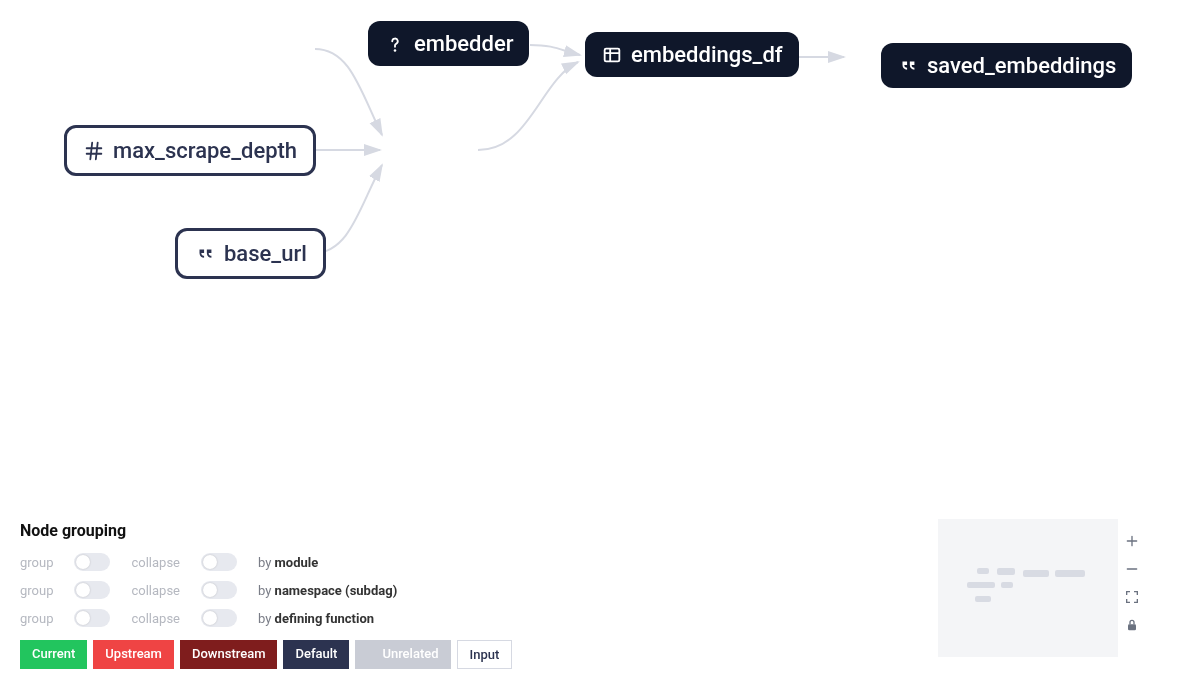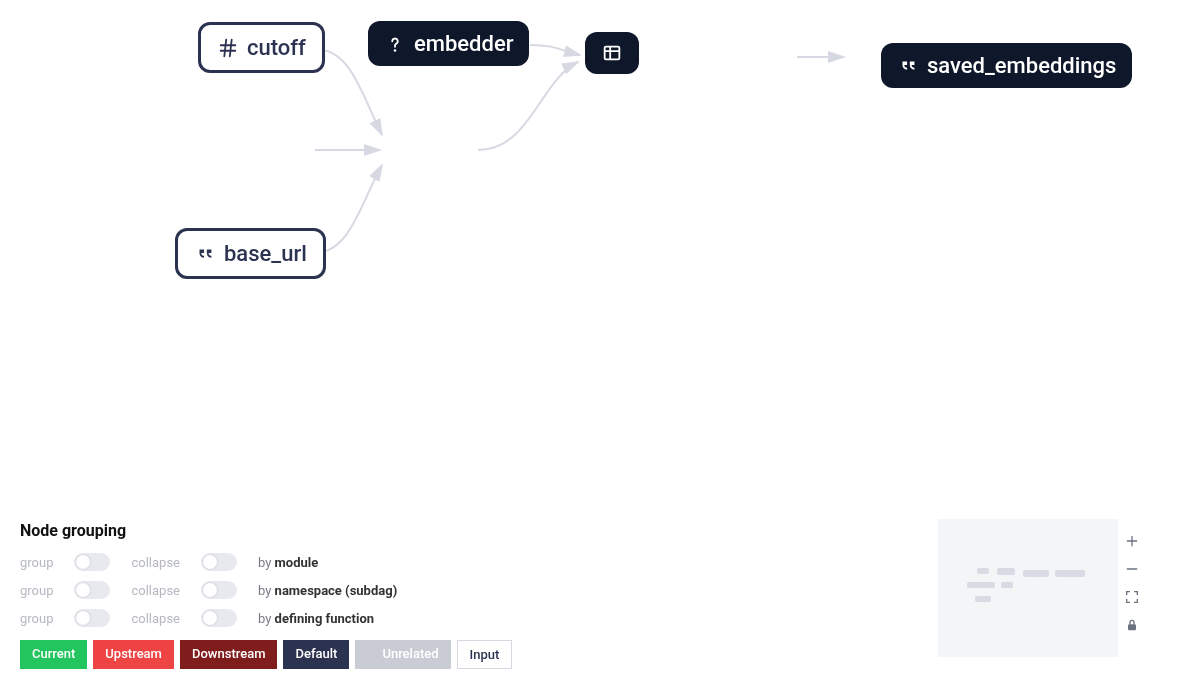--- a/index.html
+++ b/index.html
@@ -104,57 +104,58 @@
 
     <path d="M314,253 C350,253 360,205 382,165" marker-end="url(#arrow)"></path>
 
     <path d="M530,45 C555,45 560,50 580,55" marker-end="url(#arrow)"></path>
 
     <path d="M478,150 C530,150 540,80 578,62" marker-end="url(#arrow)"></path>
 
     <path d="M797,57 C820,57 825,57 844,57" marker-end="url(#arrow)"></path>
   </svg>
 
-  <div class="node outline" style="left:198px; top:22px;">
-    <span class="icon">
-      <svg viewBox="0 0 24 24">
-          <path d="M4 9h16M4 15h16M10 3L8 21M16 3l-2 18" stroke="currentColor" stroke-width="2" fill="none" stroke-linecap="round"></path>
-        </svg>
-    </span>
-    <span>cutoff</span>
-  </div>
 
   <div class="node solid" style="left:368px; top:21px;">
     <span class="icon">
       <svg viewBox="0 0 24 24">
           <path d="M9 9a3 3 0 1 1 4.2 2.8c-.9.4-1.2 1-1.2 1.7V15" stroke="currentColor" stroke-width="2" fill="none" stroke-linecap="round"></path>
           <circle cx="12" cy="19" r="1.4" fill="currentColor"></circle>
         </svg>
     </span>
     <span>embedder</span>
   </div>
 
   <div class="node solid" style="left:585px; top:32px;">
     <span class="icon">
       <svg viewBox="0 0 24 24">
           <rect x="4" y="5" width="16" height="14" rx="1.5" stroke="currentColor" stroke-width="2" fill="none"></rect>
           <path d="M4 10h16M10 5v14" stroke="currentColor" stroke-width="2"></path>
         </svg>
     </span>
+    <span>embeddings_df</span>
   </div>
 
   <div class="node solid" style="left:847px; top:43px;margin-left:34px;">
     <span class="icon">
       <svg viewBox="0 0 24 24">
           <path d="M7 7h4v4H8c0 2 1 3 3 3v2c-3 0-5-2-5-5V7zm8 0h4v4h-3c0 2 1 3 3 3v2c-3 0-5-2-5-5V7z" fill="currentColor"></path>
         </svg>
     </span>
     <span>saved_embeddings</span>
   </div>
 
+  <div class="node outline" style="left:64px; top:125px;">
+    <span class="icon">
+      <svg viewBox="0 0 24 24">
+          <path d="M4 9h16M4 15h16M10 3L8 21M16 3l-2 18" stroke="currentColor" stroke-width="2" fill="none" stroke-linecap="round"></path>
+        </svg>
+    </span>
+    <span>max_scrape_depth</span>
+  </div>
 
 
   <div class="node outline" style="left:175px; top:228px;">
     <span class="icon">
       <svg viewBox="0 0 24 24">
           <path d="M7 7h4v4H8c0 2 1 3 3 3v2c-3 0-5-2-5-5V7zm8 0h4v4h-3c0 2 1 3 3 3v2c-3 0-5-2-5-5V7z" fill="currentColor"></path>
         </svg>
     </span>
     <span>base_url</span>
   </div>

